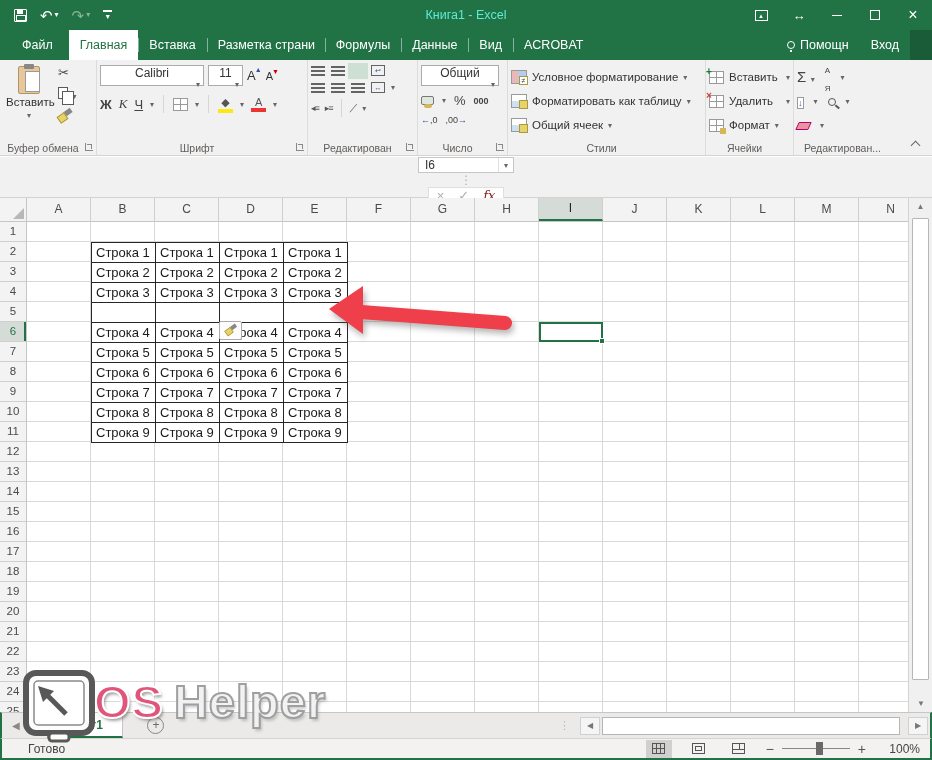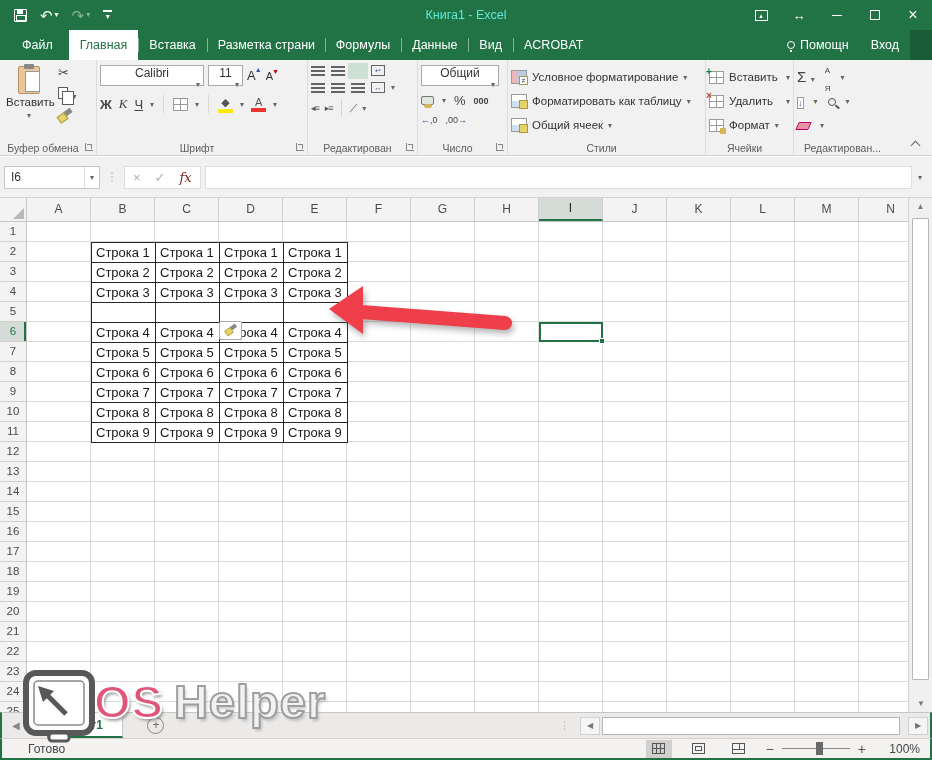--- a/index.html
+++ b/index.html
@@ -118,21 +118,21 @@
   .sigma { font-size:15px; color:#444; }
   .sortaz { font-size:8px; line-height:7px; color:#444; text-align:center; }
   .fillbox { width:13px; height:13px; border:1px solid #9a9a9a; color:#2b579a; font-size:9px; line-height:11px; text-align:center; background:#fff; }
   .mag { display:inline-block; width:8px; height:8px; border:1.5px solid #555; border-radius:50%; position:relative; }
   .mag::after { content:""; position:absolute; left:6px; top:7px; width:5px; height:1.5px; background:#555; transform:rotate(40deg); }
   .eraser { display:inline-block; width:13px; height:8px; background:#e795a5; border:1px solid #b06; transform:skewX(-25deg); border-radius:1px; }
   .collapse-col { width:28px; position:relative; }
   .chev-up { position:absolute; right:10px; bottom:6px; width:7px; height:7px; border-top:1.5px solid #666; border-right:1.5px solid #666; transform:rotate(-45deg); }
 
   
-  .fbar { left:0; top:157px; width:932px; height:41px; background:#f1f1f1; display:flex; align-items:center; padding:0 4px; border-bottom:1px solid #d5d2cf; }
+  .fbar { left:0; top:157px; width:932px; height:41px; background:#f1f1f1; display:flex; align-items:center; padding:0 4px; border-bottom:1px solid #d5d2cf;flex-direction:column; }
   .namebox { width:96px; height:23px; background:#fff; border:1px solid #c8c6c4; display:flex; align-items:center; font-size:12px; color:#333; padding-left:6px; }
   .namebox .nb-caret { margin-left:auto; border-left:1px solid #e0e0e0; padding:0 5px; font-size:8px; color:#666; height:100%; display:flex; align-items:center; }
   .fdots { color:#b5b3b1; font-size:12px; padding:0 6px; }
   .fbtns { height:23px; background:#fff; border:1px solid #e1dfdd; display:flex; align-items:center; padding:0 8px; gap:14px; color:#b0aeac; font-size:13px; }
   .fx { font-family:"DejaVu Serif", serif; font-style:italic; color:#7f1d1d; font-size:13px; }
   .finput { flex:1; height:23px; background:#fff; border:1px solid #e1dfdd; margin-left:4px; }
   .fbar .endcaret { padding:0 6px; font-size:8px; color:#666; }
 
   
   .cornerbox { left:0; top:198px; width:27px; height:24px; background:#f3f3f3; border-right:1px solid #c6c6c6; border-bottom:1px solid #c6c6c6; position:absolute; }

